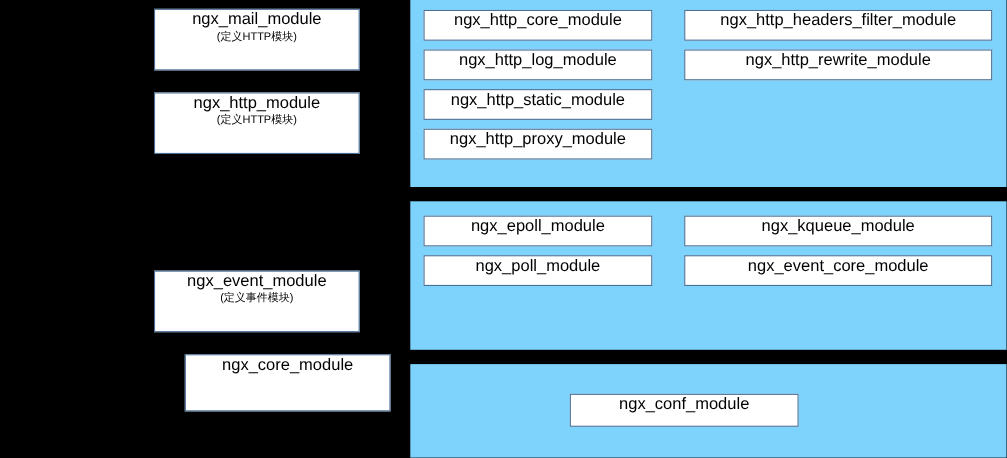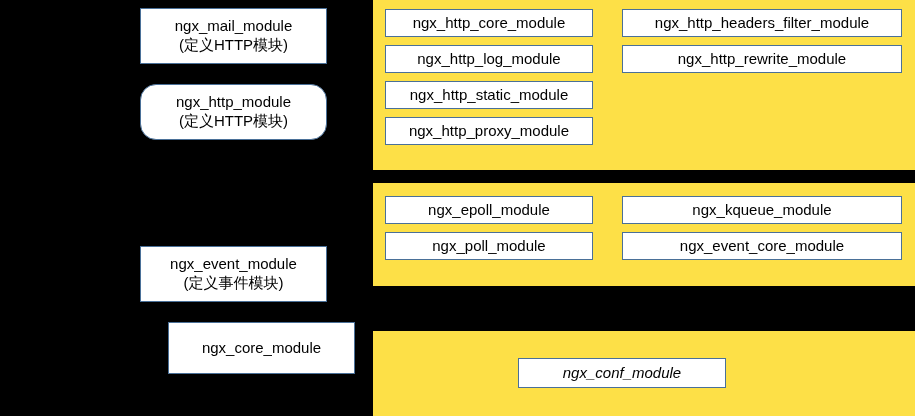--- a/index.html
+++ b/index.html
@@ -30,48 +30,47 @@
     height: 416px;
   }
   .mod-box {
     position: absolute;
     box-sizing: border-box;
     background: #ffffff;
     border: 1px solid #4a7098;
     display: flex;
     flex-direction: column;
     align-items: center;
-    justify-content: center;
     color: #000000;
     font-size: 15px;
     line-height: 1.25;
     text-align: center;
     white-space: nowrap;
   }
   .mod-box .sub {
-    font-size: 15px;
+    font-size: 10px;
   }
 
   .left-col .mod-box { left: 0; width: 187px; }
   .lb0 { top: 8px;   height: 56px; }
-  .lb1 { top: 84px;  height: 56px; border-radius: 16px; }
+  .lb1 { top: 84px;  height: 56px; }
   .lb2 { top: 172px; height: 46px; }
   .lb3 { top: 246px; height: 56px; }
   .lb4 { top: 322px; height: 52px; margin-left: 28px; }
 
   
   .panel {
     position: absolute;
     left: 373px;
     width: 542px;
-    background: #fde047;
+    background: #7dd3fc;
     box-sizing: border-box;
   }
   #panel-http   { top: 0px;   height: 170px; }
-  #panel-event  { top: 183px; height: 103px; }
+  #panel-event  { top: 183px; height: 135px; }
   #panel-conf   { top: 331px; height: 85px; }
 
   .panel-inner {
     position: relative;
     width: 100%;
     height: 100%;
   }
 
   .col-left  { position: absolute; left: 12px;  width: 208px; }
   .col-right { position: absolute; left: 249px; width: 280px; }
@@ -88,21 +87,20 @@
   #panel-http .col-left,
   #panel-http .col-right { top: 9px; }
   #panel-event .col-left,
   #panel-event .col-right { top: 13px; }
 
   .conf-wrap {
     position: absolute;
     left: 145px;
     top: 27px;
     width: 208px;
-    font-style: italic;
   }
   #panel-conf .mod-box {
     height: 30px;
     margin-bottom: 0;
   }
 </style>
 </head>
 <body>
 
 <div id="stage">

